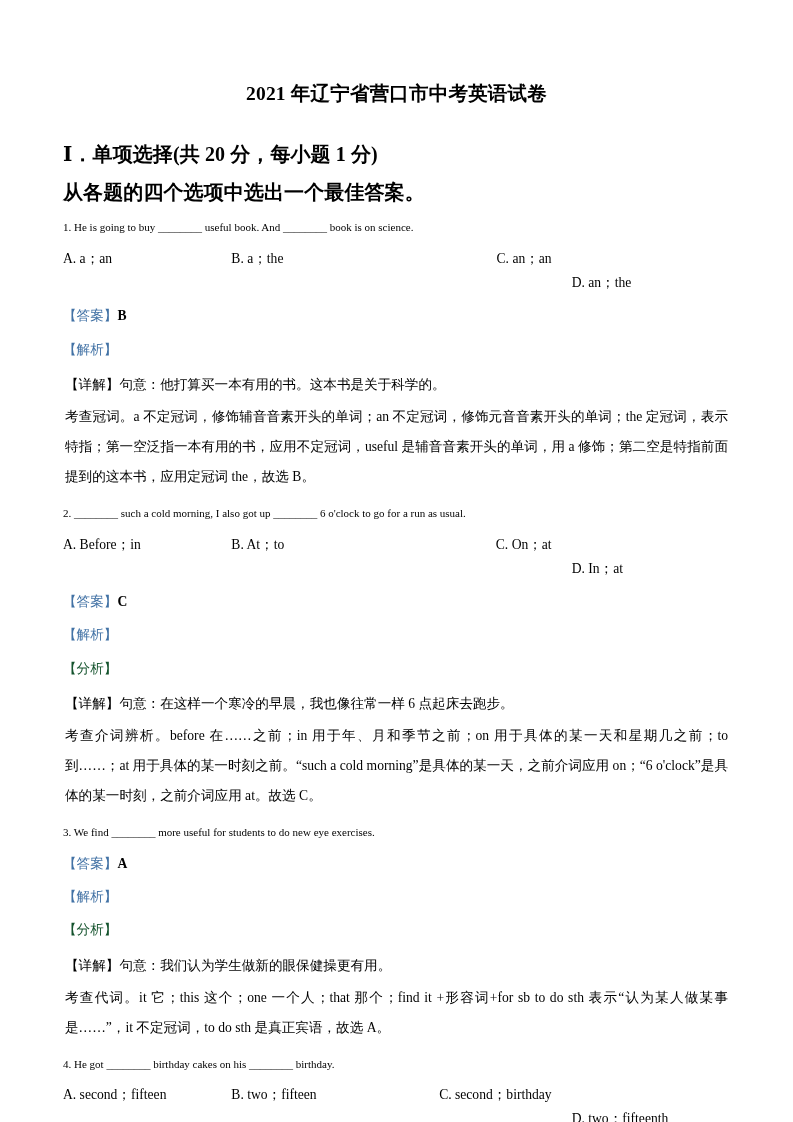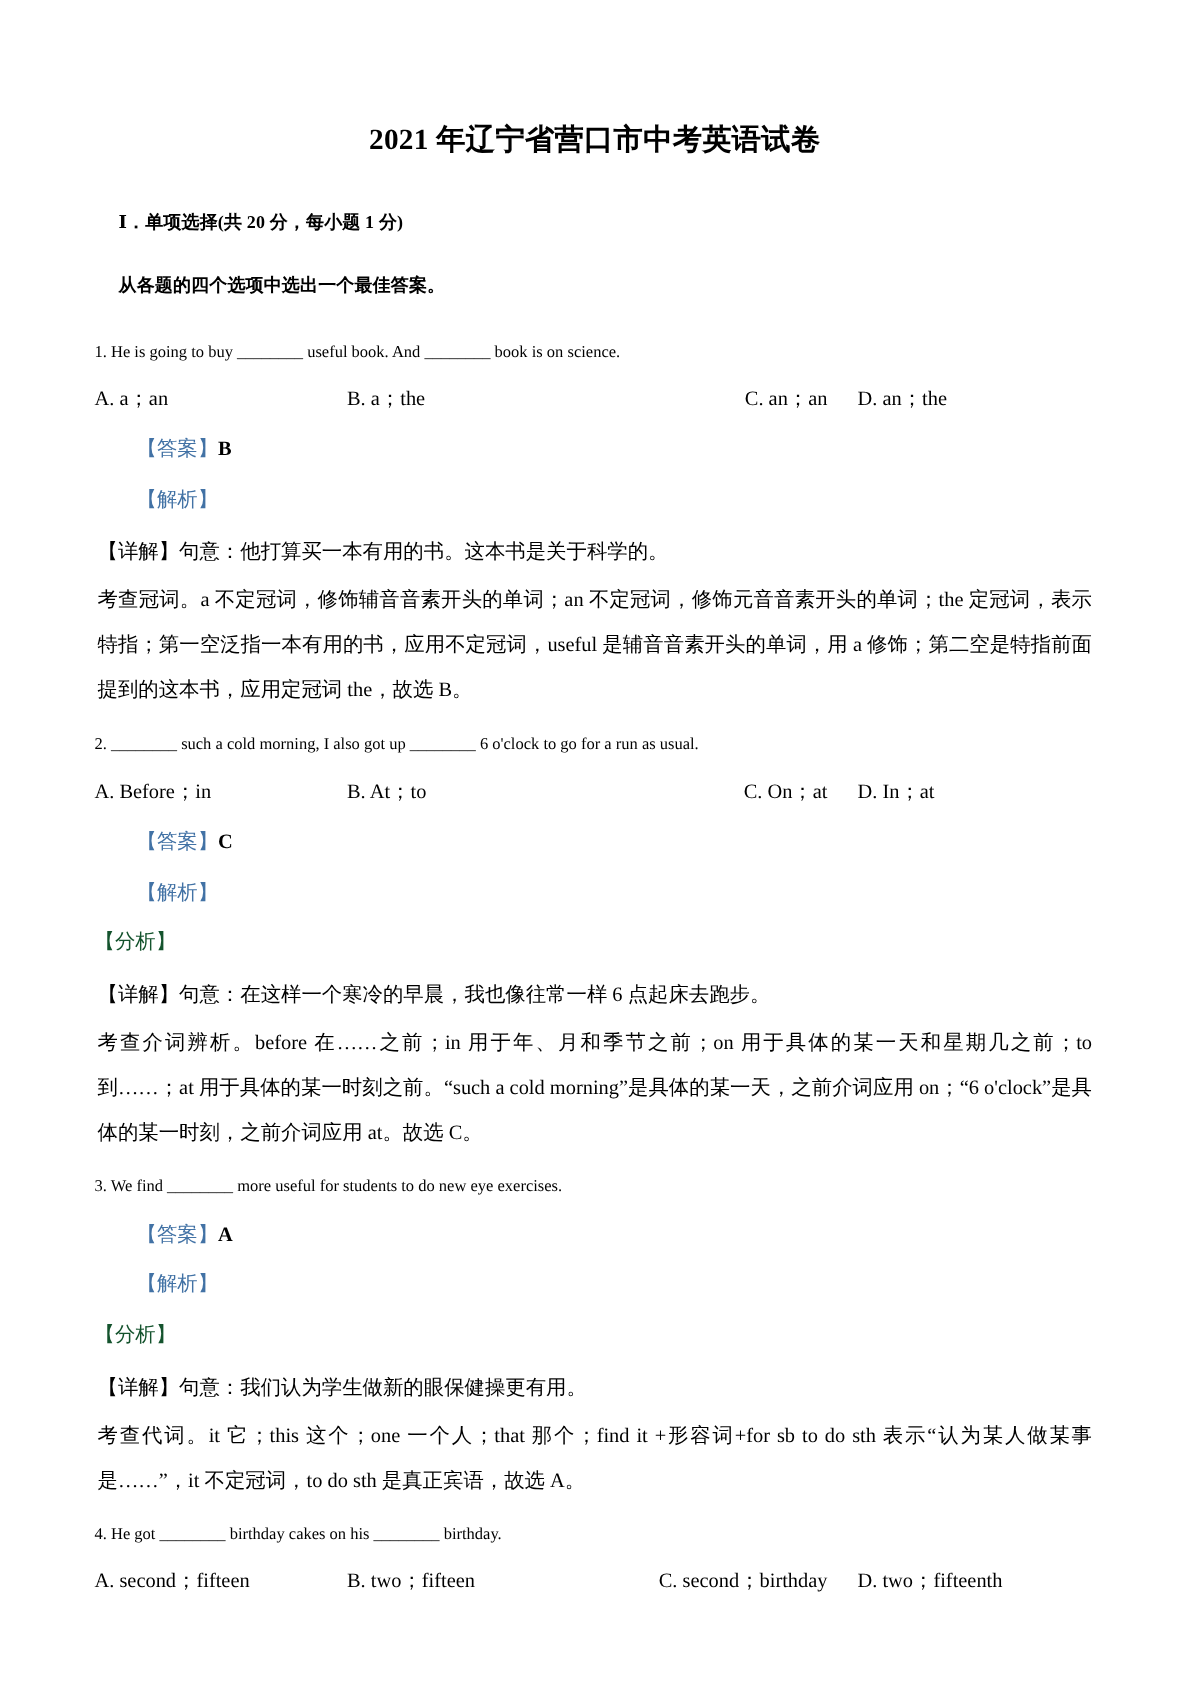--- a/index.html
+++ b/index.html
@@ -29,23 +29,23 @@
     font-size: 19.5px;
     font-weight: bold;
     letter-spacing: 0.2px;
     margin: 16px;
     padding-top: 66px;
     line-height: 1.2;
   }
 
   
   .section-heading {
-    font-size: 12px;
+    font-size: 20px;
     font-weight: bold;
-    margin: 16px;
+    margin: 0;
     padding-top: 18px;
     line-height: 1.55;
     letter-spacing: 0.1px;
   }
   .section-heading.second {
     padding-top: 7px;
   }
 
   
   .question-block {
@@ -65,32 +65,31 @@
     line-height: 1.5;
     gap: 20px;
   }
   .option {
     box-sizing: border-box;
     white-space: pre;
   }
   .option.o1 { width: 163px; }
   .option.o2 { width: 165px; }
   .option.o3 { width: 165px; text-align: right; }
-  .option.o4 { width: 174px; }
+  .option.o4 { width: 174px; margin-top: 24px; }
 
   
   .tag-line {
     font-size: 13.6px;
     line-height: 1.5;
     margin: 0;
     padding-top: 13px;
   }
   .tag-blue {
     color: #4272a5;
-    margin-left: 28px;
   }
   .tag-black {
     color: #14532d;
   }
   .tag-value {
     color: #000000;
     font-weight: bold;
   }
 
   

